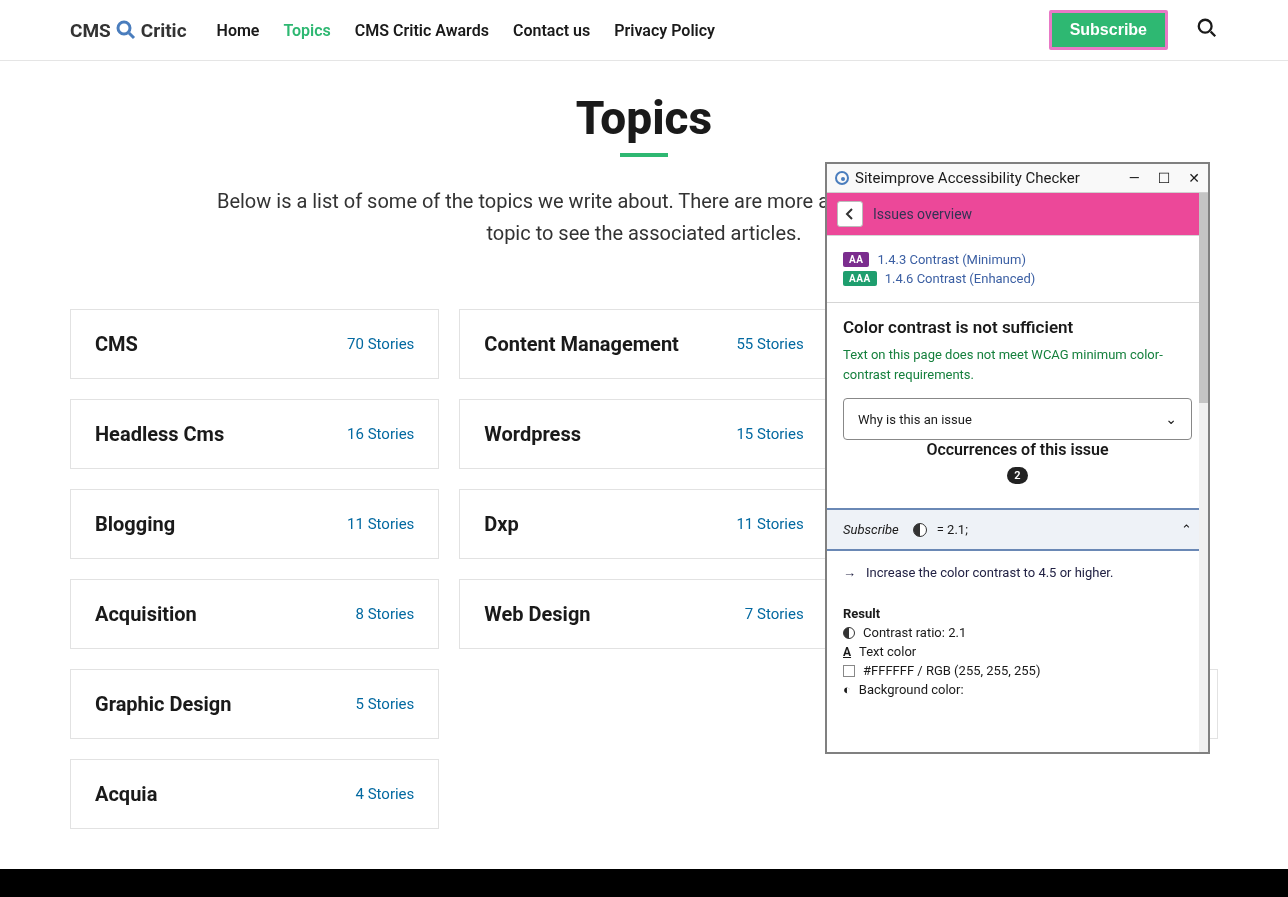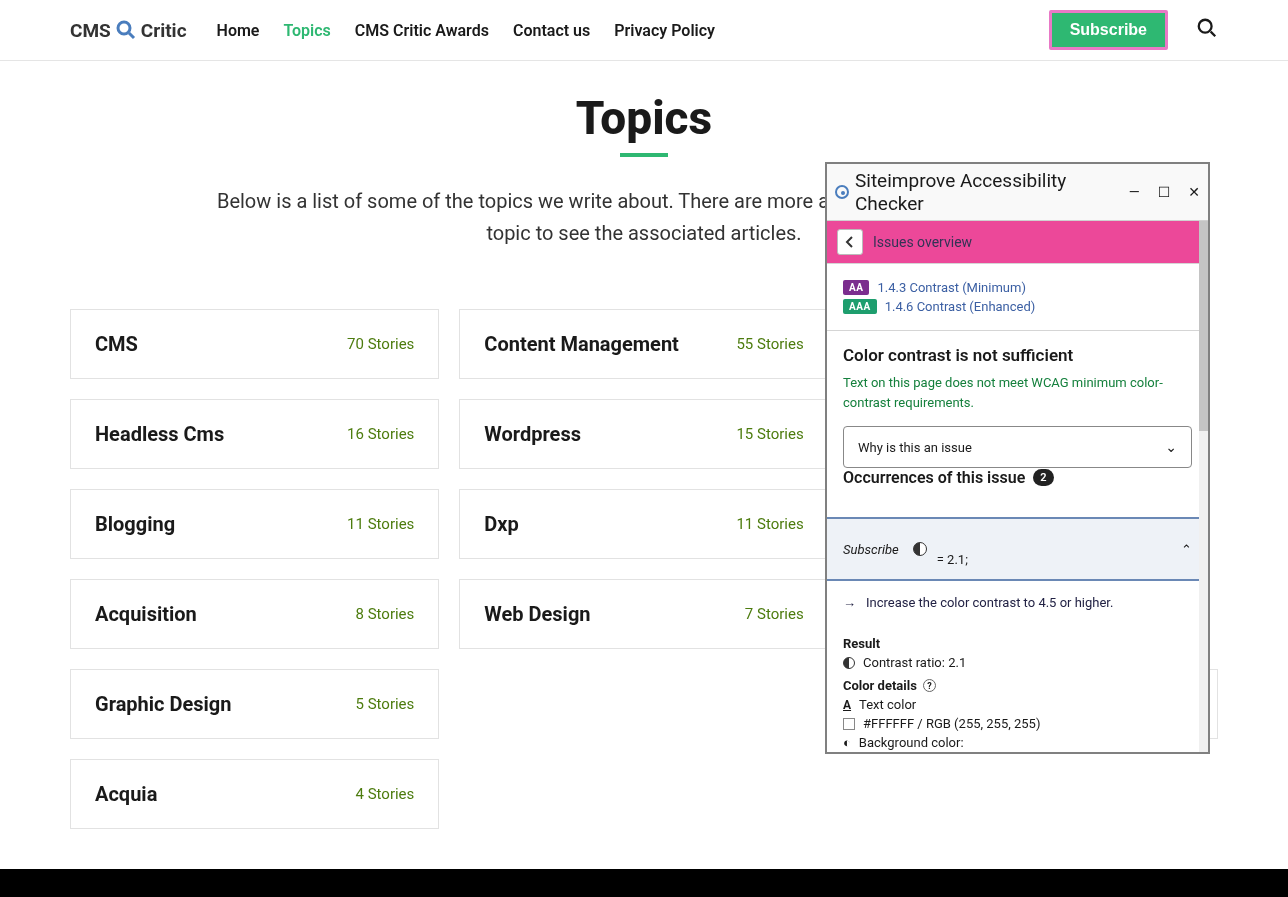--- a/index.html
+++ b/index.html
@@ -20,31 +20,31 @@
 .page-title { text-align: center; font-size: 46px; font-weight: 800; margin-top: 30px; color: #1a1a1a; position: relative; }
 .page-title::after { content: ''; display: block; width: 48px; height: 4px; background: #2eb872; margin: 8px auto 0; }
 
 
 .intro { text-align: center; font-size: 20px; color: #333; margin: 28px auto 0; max-width: 900px; line-height: 1.6; }
 
 
 .topics-grid { display: grid; grid-template-columns: 1fr 1fr 1fr; gap: 20px; padding: 60px 70px 40px; }
 .topic-card { border: 1px solid #e2e2e2; padding: 22px 24px; display: flex; justify-content: space-between; align-items: center; cursor: pointer; }
 .topic-name { font-size: 20px; font-weight: 700; color: #1a1a1a; }
-.topic-count { font-size: 15px; color: #4d7c0f; }
+.topic-count { font-size: 15px; color: #0369a1; }
 
 
 .footer { background: #000; color: #fff; padding: 40px 70px 60px; display: grid; grid-template-columns: 1fr 1fr 1fr; gap: 40px; }
 
 
 .a11y-panel { position: absolute; top: 162px; left: 825px; width: 385px; height: 592px; background: #fff; border: 2px solid #808080; font-size: 13px; display: flex; flex-direction: column; }
 .a11y-titlebar { display: flex; align-items: center; padding: 5px 8px; border-bottom: 1px solid #d0d0d0; background: #f9f9f9; }
 .a11y-titlebar .t-icon { width: 14px; height: 14px; border: 2px solid #4a7dbd; border-radius: 50%; margin-right: 6px; flex-shrink: 0; position: relative; }
 .a11y-titlebar .t-icon::after { content:''; position:absolute; left:4px; top:4px; width:4px; height:4px; background:#4a7dbd; border-radius:50%; }
-.a11y-titlebar .title { flex: 1; font-size: 19px; }
+.a11y-titlebar .title { flex: 1; font-size: 15px; }
 .a11y-titlebar .win-controls { display: flex; gap: 18px; font-size: 14px; }
 .a11y-titlebar .win-controls span { cursor: pointer; }
 
 .a11y-body { flex: 1; overflow: hidden; position: relative; }
 .a11y-scroll { position:absolute; right:0; top:0; width:9px; height:100%; background:#f0f0f0; }
 .a11y-scroll-thumb { position:absolute; right:0; top:0; width:9px; height:210px; background:#c4c4c4; }
 
 .a11y-content { padding: 0; }
 .a11y-back-row { display: flex; align-items: center; padding: 8px 10px; background: #ec4899; border-bottom: 1px solid #d5d5d5; gap: 10px; }
 .a11y-back-btn { width: 26px; height: 26px; border: 1px solid #bbb; display: flex; align-items: center; justify-content: center; background:#fff; border-radius:3px; cursor:pointer; }
@@ -57,27 +57,27 @@
 .badge.aaa { background: #1e9e6e; }
 .rule-text { color: #3b5fa3; font-size: 13px; }
 
 .a11y-issue { padding: 14px 16px 10px; }
 .a11y-issue h4 { font-size: 17px; font-weight: 600; margin-bottom: 8px; }
 .a11y-issue p { font-size: 13px; color: #15803d; line-height: 1.5; margin-bottom: 14px; }
 
 .why-box { border: 1px solid #888; border-radius: 4px; padding: 12px 14px; display: flex; justify-content: space-between; align-items: center; cursor: pointer; }
 .chev { font-size: 14px; }
 
-.occurrences-title { font-size: 16px; font-weight: 600; display: flex; align-items: center; gap: 8px; margin-bottom: 6px; }
+.occurrences-title { font-size: 16px; font-weight: 600; display: flex; align-items: center; gap: 8px; margin-bottom: 0; flex-direction: column; }
 .count-badge { background: #222; color: #fff; border-radius: 10px; font-size: 11px; padding: 2px 7px; font-weight:600; }
 
 .occurrence-row { border-top: 2px solid #6a88b5; border-bottom: 2px solid #6a88b5; background: #eef2f7; padding: 12px 16px; display: flex; align-items: center; gap: 10px; margin-top: 14px; cursor:pointer; }
 .occurrence-row .oc-text { font-style: italic; flex: 0 0 auto; margin-right:4px;}
 .occurrence-row .contrast-icon { width:14px; height:14px; border-radius:50%; border:1.5px solid #333; background: linear-gradient(90deg,#333 50%,#fff 50%); }
-.occurrence-row .oc-val { flex: 1; margin-top: 21px; }
+.occurrence-row .oc-val { flex: 1; }
 .occurrence-row .chev-up { margin-left:auto; }
 
 .suggestion-row { display: flex; align-items: center; gap: 10px; padding: 14px 16px; color: #224; font-size: 13px; }
 .suggestion-row .arrow { font-weight:bold; }
 
 .result-block { padding: 4px 16px 10px; font-size: 13px; }
 .result-block .hd { font-weight: 700; margin: 8px 0 4px; }
 .result-block .row { display: flex; align-items: center; gap: 8px; margin: 4px 0; }
 .swatch { width: 12px; height: 12px; border: 1px solid #888; background: #fff; display:inline-block; }
 .halfcircle { width:12px; height:12px; border-radius:50%; border:1.5px solid #333; background:linear-gradient(90deg,#333 50%,#fff 50%); }
@@ -238,24 +238,20 @@
         <span class="arrow">→</span>
         <span>Increase the color contrast to 4.5 or higher.</span>
       </div>
 
       <div class="result-block">
         <div class="hd">Result</div>
         <div class="row">
           <span class="halfcircle"></span>
           <span>Contrast ratio: 2.1</span>
         </div>
-        <div class="hd" style="display:flex;align-items:center;gap:6px;">
-          <span>Color details</span>
-          <span class="help">?</span>
-        </div>
         <div class="row">
           <span class="text-icon">A</span>
           <span>Text color</span>
         </div>
         <div class="row">
           <span class="swatch"></span>
           <span>#FFFFFF / RGB (255, 255, 255)</span>
         </div>
         <div class="row">
           <span class="fill-icon">◐</span>

